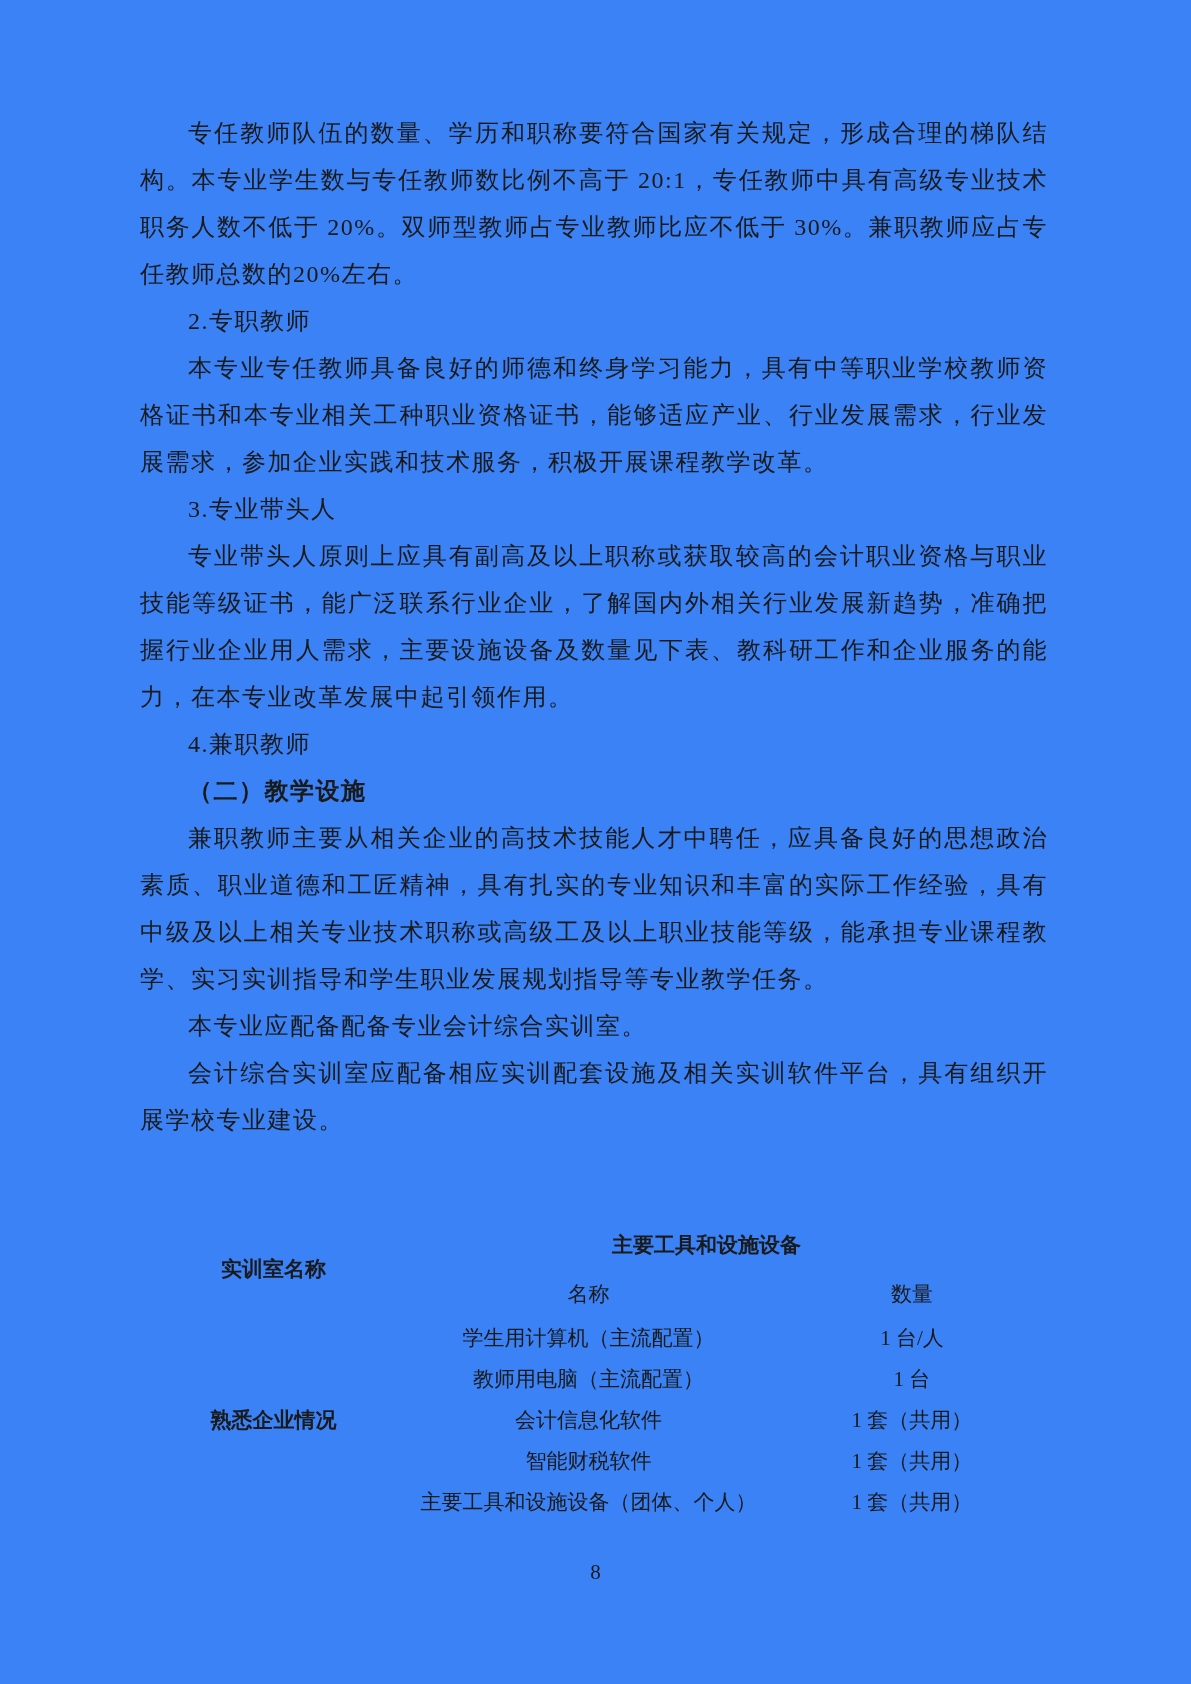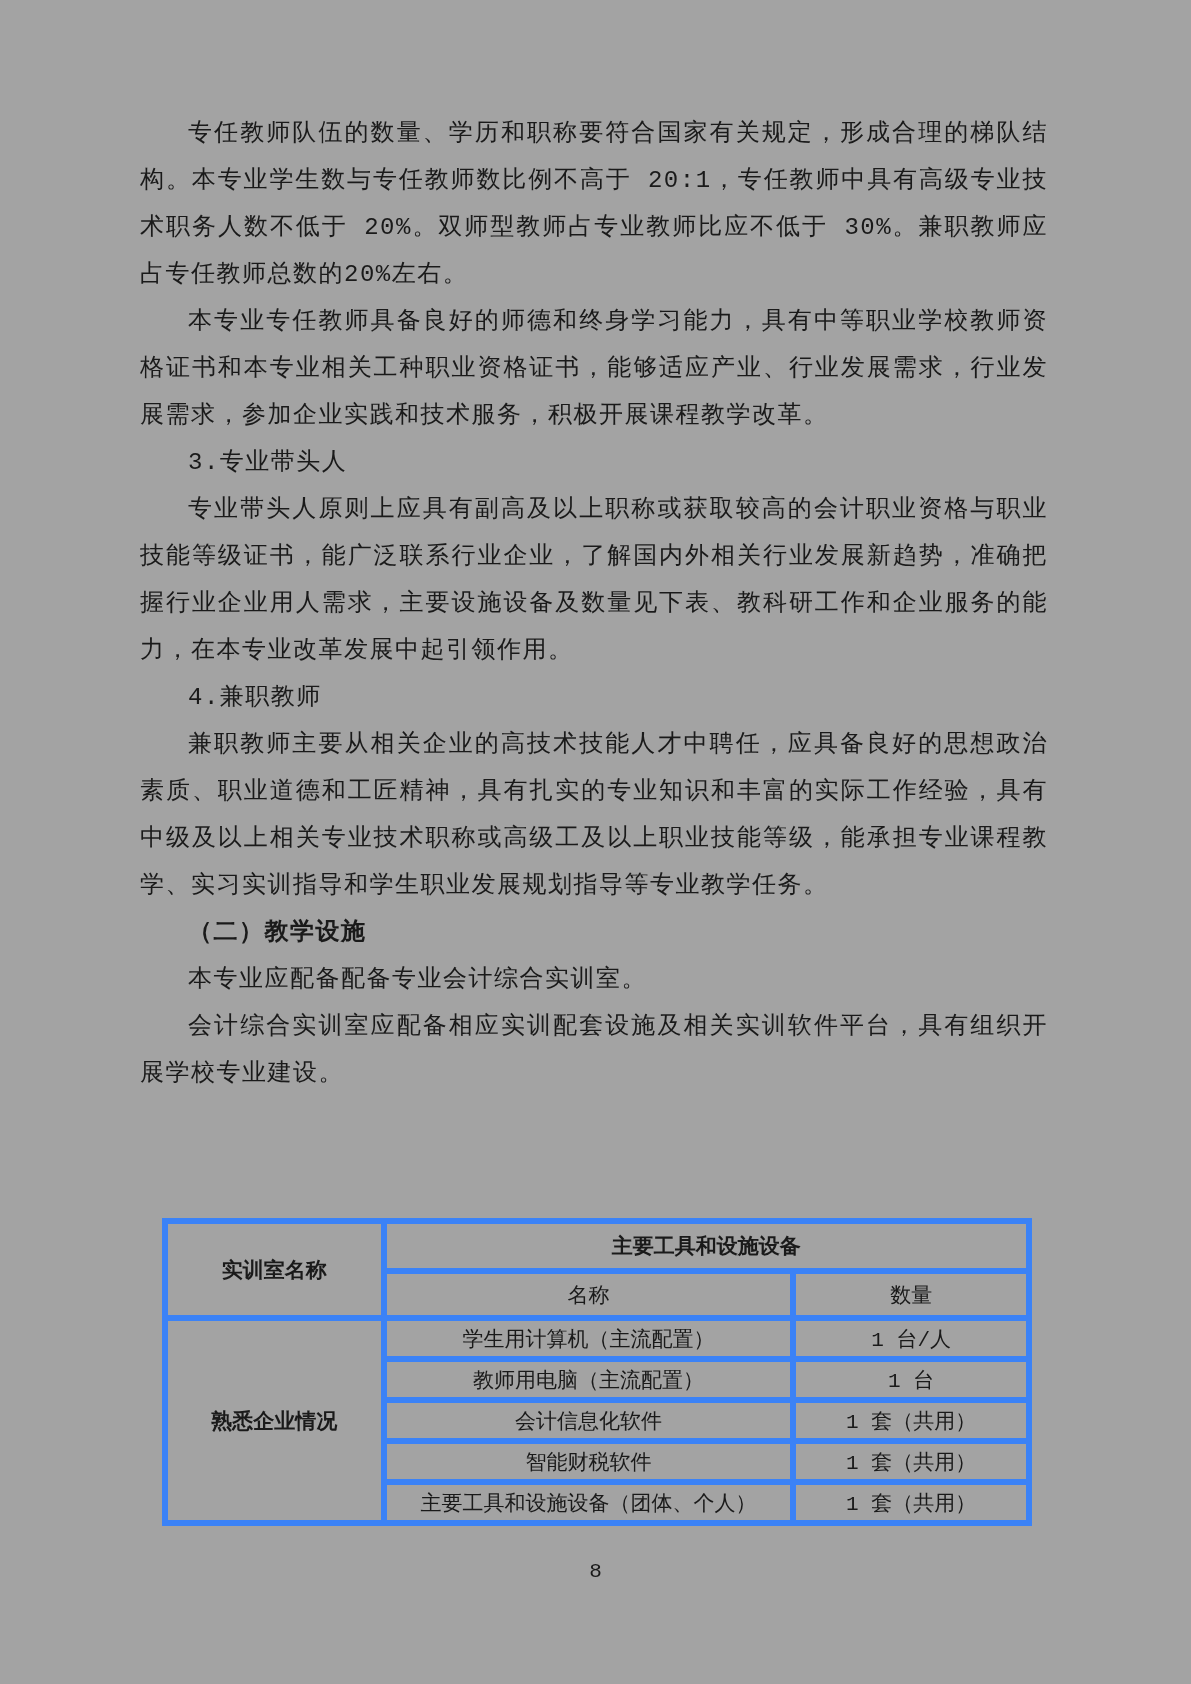--- a/index.html
+++ b/index.html
@@ -4,22 +4,22 @@
 <style>
   html, body {
     margin: 0;
     padding: 0;
     background: #ffffff;
   }
   .page {
     position: relative;
     width: 1191px;
     height: 1684px;
-    background: #a3a3a3;
-    font-family: Liberation Mono, monospace;
+    background: #3b82f6;
+    font-family: Liberation Serif, serif;
     color: #1a1a1a;
     overflow: hidden;
   }
   .content {
     position: absolute;
     left: 140px;
     top: 110px;
     width: 908px;
   }
   .body-p {
@@ -39,21 +39,21 @@
     left: 162px;
     top: 1218px;
     width: 870px;
     border-collapse: collapse;
     table-layout: fixed;
     font-size: 21px;
     text-align: center;
     color: #1a1a1a;
   }
   .fac-table td {
-    border: 6px solid #3b82f6;
+    border: 4px solid #3b82f6;
     padding: 0 4px;
     vertical-align: middle;
     overflow: hidden;
   }
   .col-room  { width: 218px; }
   .col-name  { width: 409px; }
   .col-qty   { width: 235px; }
   .hr1 { height: 50px; }
   .hr2 { height: 47px; }
   .dr  { height: 41px; }
@@ -67,26 +67,27 @@
     color: #1a1a1a;
   }
 </style>
 </head>
 <body>
 
 <div class="page">
 
   <div class="content">
     <p class="body-p">专任教师队伍的数量、学历和职称要符合国家有关规定，形成合理的梯队结构。本专业学生数与专任教师数比例不高于 20:1，专任教师中具有高级专业技术职务人数不低于 20%。双师型教师占专业教师比应不低于 30%。兼职教师应占专任教师总数的20%左右。</p>
+    <p class="body-p">2.专职教师</p>
     <p class="body-p">本专业专任教师具备良好的师德和终身学习能力，具有中等职业学校教师资格证书和本专业相关工种职业资格证书，能够适应产业、行业发展需求，行业发展需求，参加企业实践和技术服务，积极开展课程教学改革。</p>
     <p class="body-p">3.专业带头人</p>
     <p class="body-p">专业带头人原则上应具有副高及以上职称或获取较高的会计职业资格与职业技能等级证书，能广泛联系行业企业，了解国内外相关行业发展新趋势，准确把握行业企业用人需求，主要设施设备及数量见下表、教科研工作和企业服务的能力，在本专业改革发展中起引领作用。</p>
     <p class="body-p">4.兼职教师</p>
+    <p class="body-p bold">（二）教学设施</p>
     <p class="body-p">兼职教师主要从相关企业的高技术技能人才中聘任，应具备良好的思想政治素质、职业道德和工匠精神，具有扎实的专业知识和丰富的实际工作经验，具有中级及以上相关专业技术职称或高级工及以上职业技能等级，能承担专业课程教学、实习实训指导和学生职业发展规划指导等专业教学任务。</p>
-    <p class="body-p bold">（二）教学设施</p>
     <p class="body-p">本专业应配备配备专业会计综合实训室。</p>
     <p class="body-p">会计综合实训室应配备相应实训配套设施及相关实训软件平台，具有组织开展学校专业建设。</p>
   </div>
 
   <table class="fac-table">
     <colgroup>
       <col class="col-room">
       <col class="col-name">
       <col class="col-qty">
     </colgroup>

